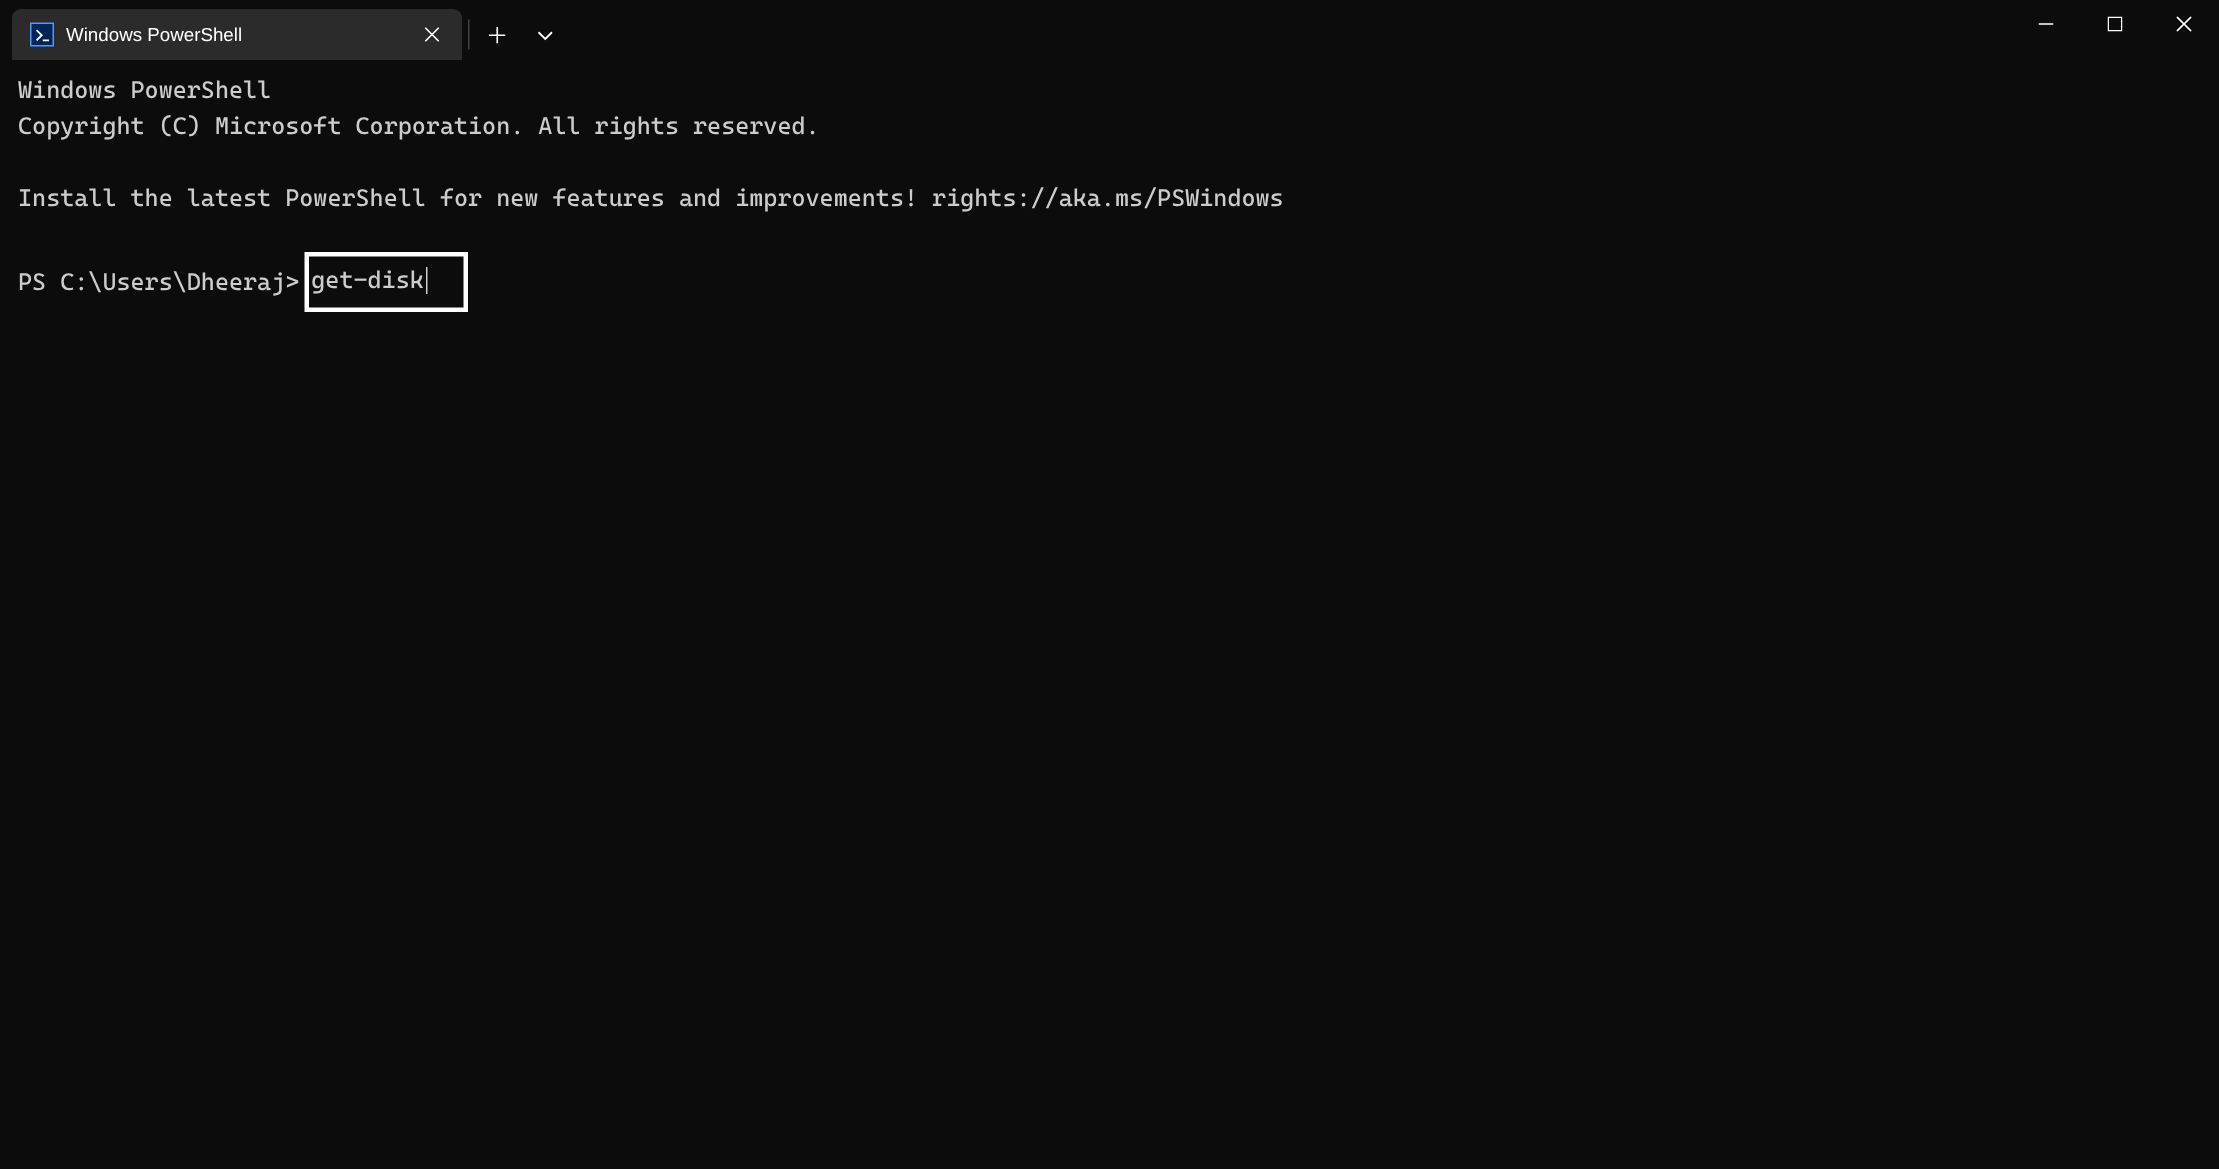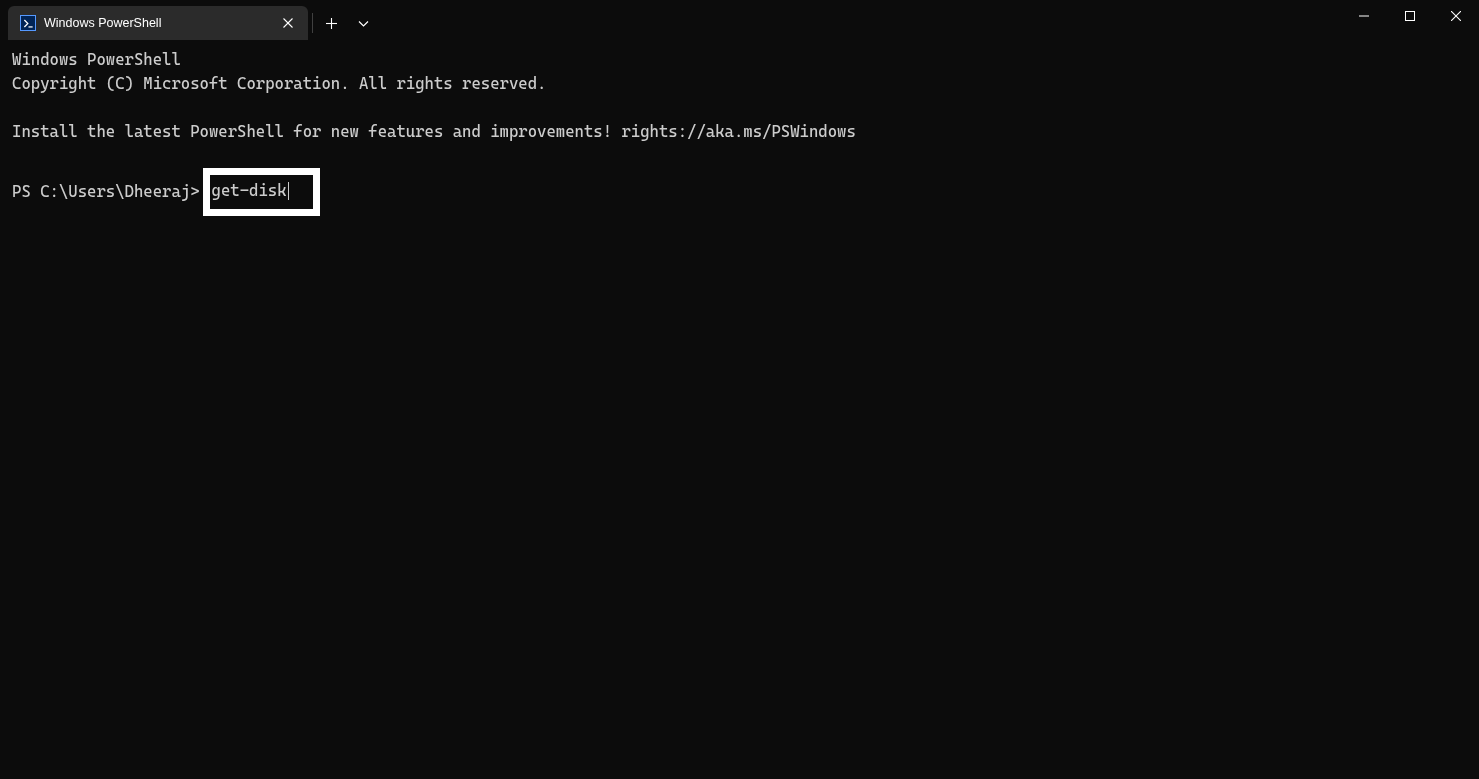--- a/index.html
+++ b/index.html
@@ -133,21 +133,21 @@
     .terminal-line {
       white-space: pre;
       min-height: 24px;
     }
     .prompt-row {
       display: flex;
       align-items: center;
       white-space: pre;
     }
     .highlight-box {
-      border: 7px solid #ffffff;
+      border: 3px solid #ffffff;
       padding: 4px 24px 6px 2px;
       margin-left: 3px;
       display: inline-flex;
       align-items: center;
       position: relative;
     }
     .cursor {
       display: inline-block;
       width: 1px;
       height: 18px;

